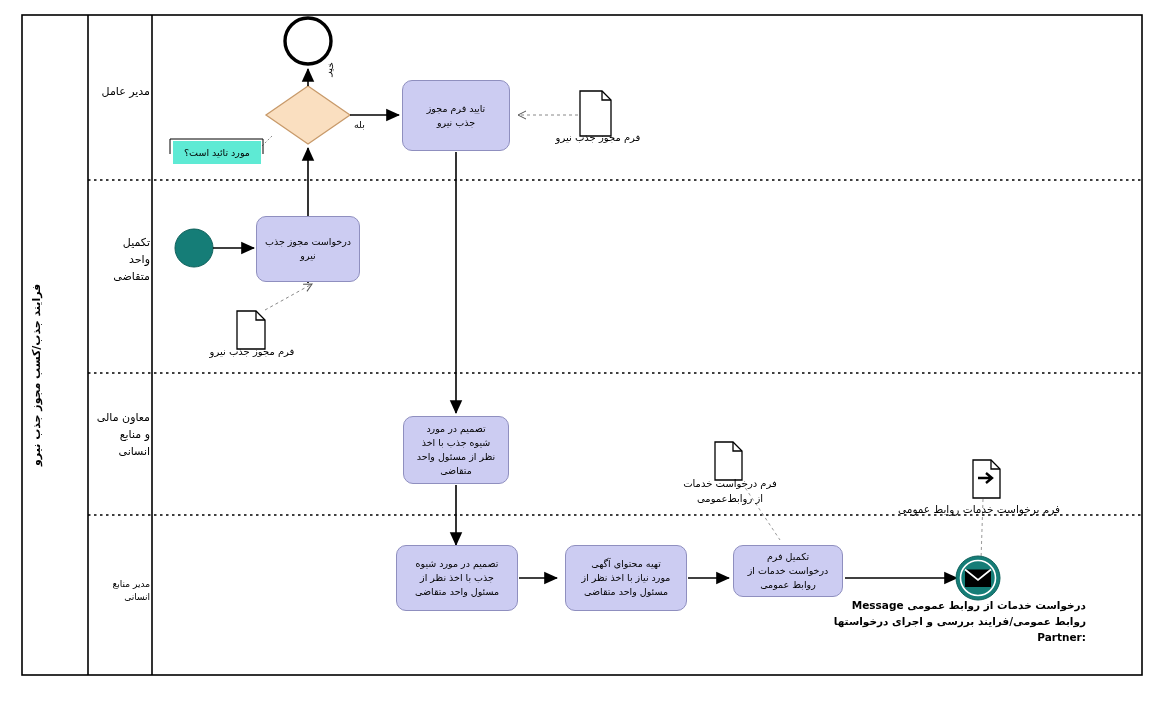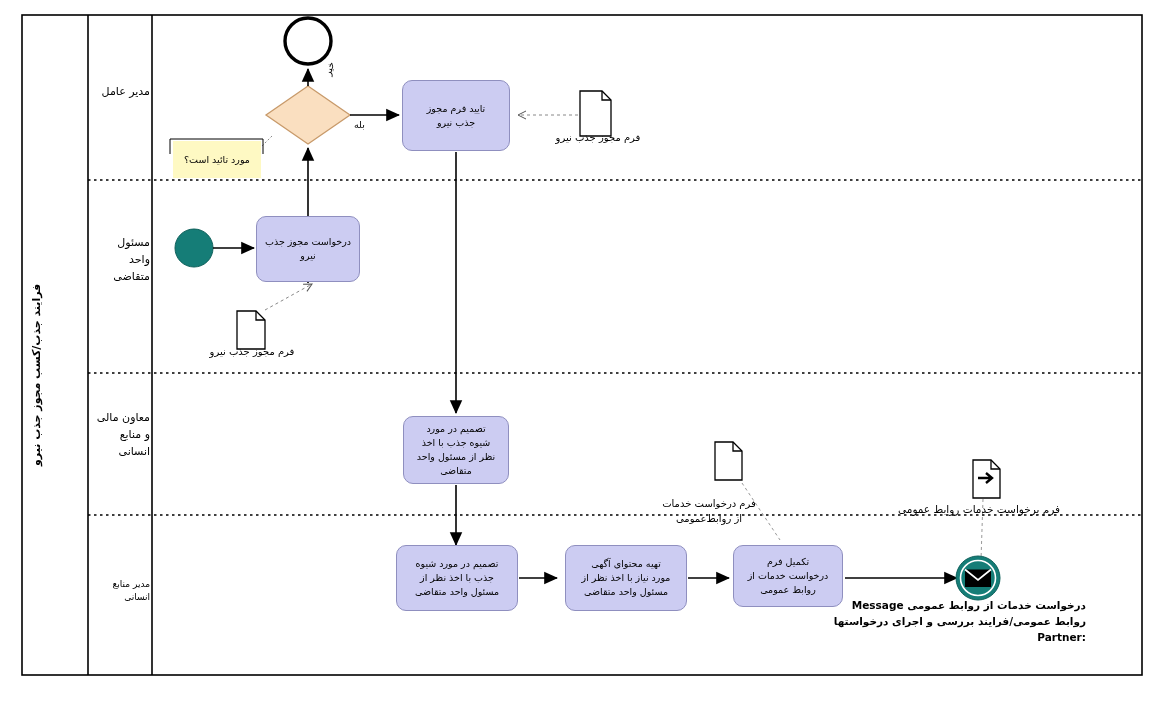--- a/index.html
+++ b/index.html
@@ -64,22 +64,22 @@
   }
   .flow-label {
     position: absolute;
     color: #000;
     font-size: 9.5px;
   }
   .gw-label {
     position: absolute;
     color: #000;
     font-size: 9.5px;
-    background: #fef9c3;
-    padding: 13px 2px;
+    background: #5eead4;
+    padding: 6px 2px;
   }
   .end-label {
     position: absolute;
     color: #000;
     font-size: 10.5px;
     line-height: 1.5;
     text-align: right;
     white-space: pre-line;
     direction: rtl;
   }
@@ -186,21 +186,21 @@
       <g>
         <rect x="965" y="569.5" width="26" height="17.5" fill="#000000"></rect>
         <path d="M965,569.5 L978,580 L991,569.5" fill="none" stroke="#ffffff" stroke-width="1.7"></path>
       </g>
     </g>
   </svg>
 
   <div class="pool-title" style="left:30px; top:240px; width:52px; height:270px;">فرایند جذب/کسب مجوز جذب نیرو</div>
 
   <div class="lane-title" style="left:92px; top:83px; width:58px;">مدیر عامل</div>
-  <div class="lane-title" style="left:92px; top:234px; width:58px; white-space:pre-line;">مسئول
+  <div class="lane-title" style="left:92px; top:234px; width:58px; white-space:pre-line;">تکمیل
 واحد
 متقاضی</div>
   <div class="lane-title" style="left:92px; top:409px; width:58px; white-space:pre-line;">معاون مالی
 و منابع
 انسانی</div>
   <div class="lane-title" style="left:92px; top:578px; width:58px; white-space:pre-line; font-size:9px; line-height:1.4;">مدیر منابع
 انسانی</div>
 
   <div class="task" style="left:402px; top:80px; width:108px; height:71px;">تایید فرم مجوز
 جذب نیرو</div>
@@ -214,34 +214,34 @@
 متقاضی</div>
 
   <div class="task" style="left:396px; top:545px; width:122px; height:66px;">تصمیم در مورد شیوه
 جذب با اخذ نظر از
 مسئول واحد متقاضی</div>
 
   <div class="task" style="left:565px; top:545px; width:122px; height:66px;">تهیه محتوای آگهی
 مورد نیاز با اخذ نظر از
 مسئول واحد متقاضی</div>
 
-  <div class="task" style="left:733px; top:545px; width:110px; height:62px;">تکمیل فرم
+  <div class="task" style="left:733px; top:545px; width:110px; height:52px;">تکمیل فرم
 درخواست خدمات از
 روابط عمومی</div>
 
   <div class="gw-label" style="left:173px; top:141px; width:88px; text-align:center;">مورد تائید است؟</div>
 
   <div class="flow-label" style="left:322px; top:63px; transform:rotate(-72deg);">خیر</div>
   <div class="flow-label" style="left:354px; top:119px;text-align:right;">بله</div>
 
   <div class="doc-label" style="left:538px; top:131px; width:120px;">فرم مجوز  جذب نیرو</div>
 
   <div class="doc-label" style="left:192px; top:345px; width:120px;">فرم مجوز  جذب نیرو</div>
 
-  <div class="doc-label" style="left:644px; top:477px; width:130px; line-height:1.45;margin-top:20px;">فرم درخواست خدمات
+  <div class="doc-label" style="left:665px; top:477px; width:130px; line-height:1.45;">فرم درخواست خدمات
 از روابط‌عمومی</div>
 
   <div class="dataout-label" style="left:898px; top:503px; width:170px;">فرم برخواست خدمات روابط ‌عمومی</div>
 
   <div class="end-label" style="left:824px; top:598px; width:262px;font-weight:bold;">درخواست خدمات از روابط عمومی Message
 روابط عمومی/فرایند بررسی و اجرای درخواستها :Partner</div>
 
 </div>
 
 </body></html>

